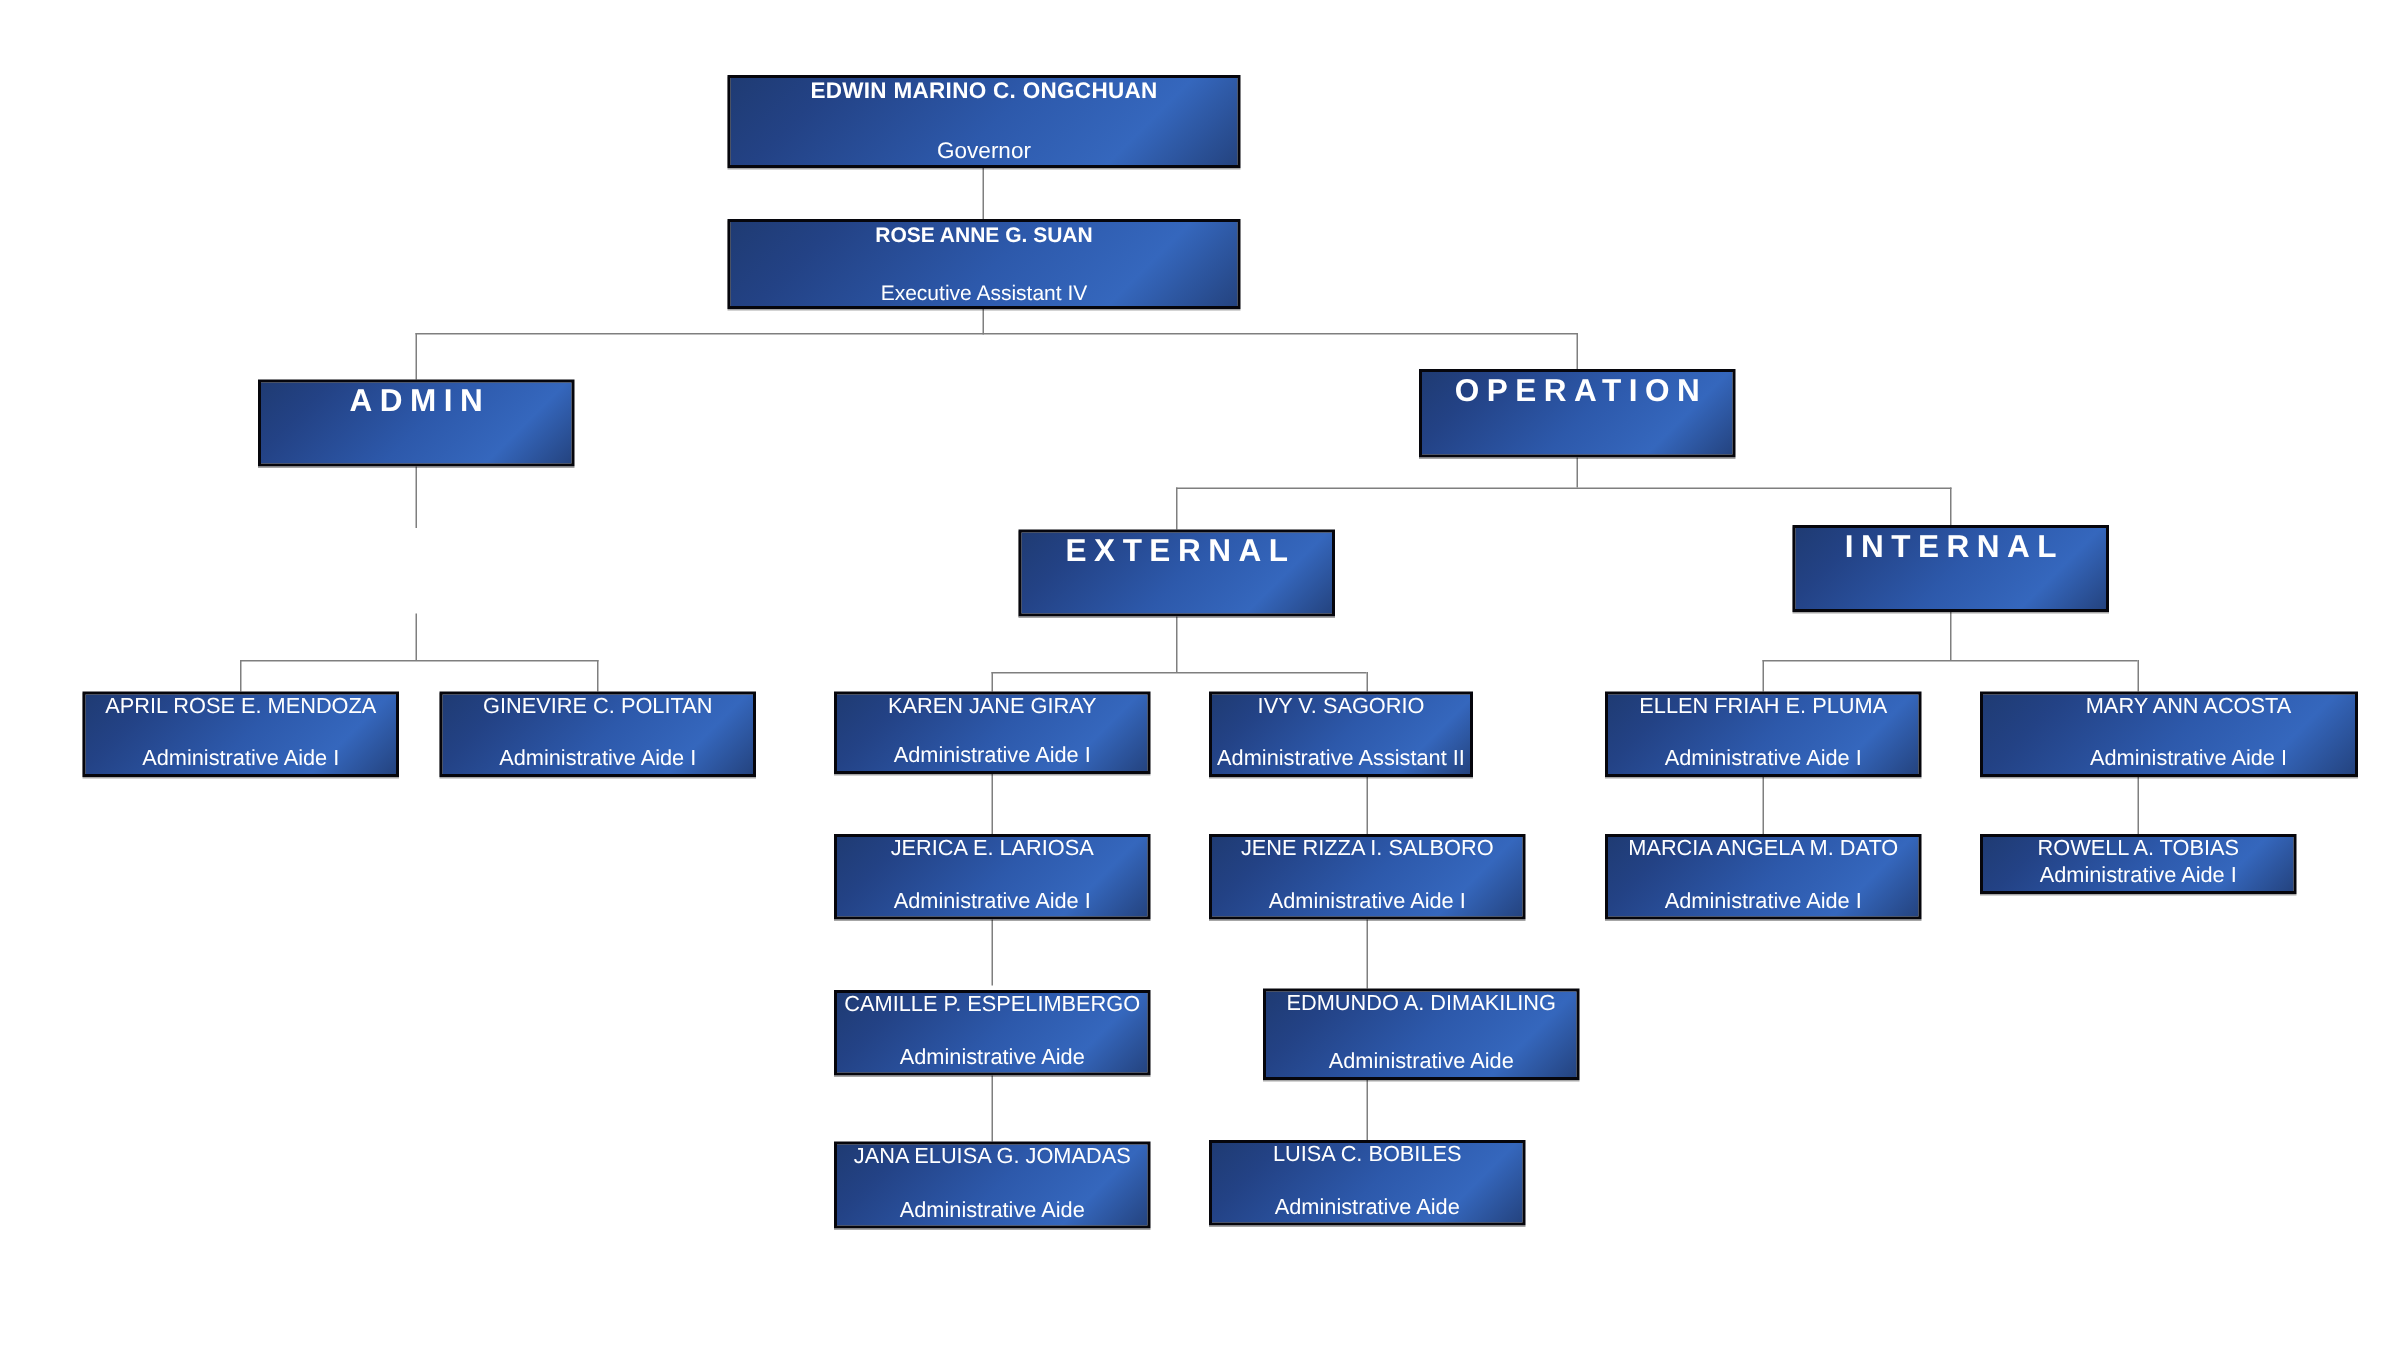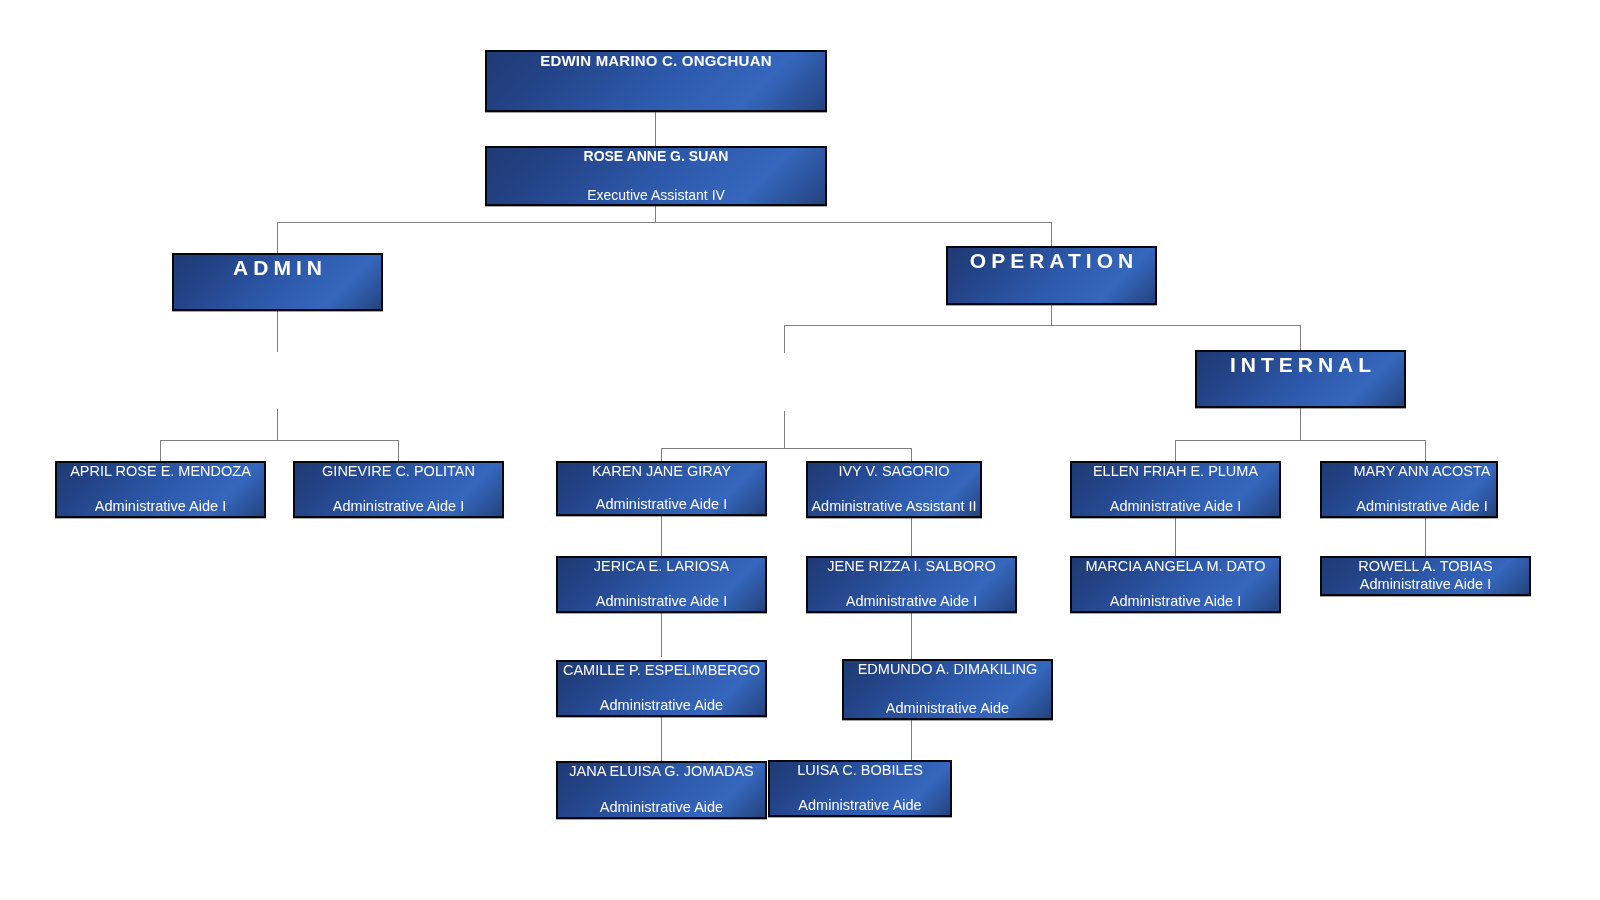--- a/index.html
+++ b/index.html
@@ -134,35 +134,39 @@
 
   <div class="conn v" style="left:1300px; top:408px; height:32px;"></div>
   <div class="conn h" style="left:1175px; top:440px; width:250px;"></div>
   <div class="conn v" style="left:1175px; top:440px; height:21px;"></div>
   <div class="conn v" style="left:1425px; top:440px; height:21px;"></div>
   <div class="conn v" style="left:1175px; top:518px; height:38px;"></div>
   <div class="conn v" style="left:1425px; top:518px; height:38px;"></div>
 
   <div class="node root" style="left:485px; top:50px; width:342px; height:62px;">
     <span class="nm">EDWIN MARINO C. ONGCHUAN</span>
+    <span class="ttl">Governor</span>
   </div>
 
   <div class="node exec" style="left:485px; top:146px; width:342px; height:60px;">
     <span class="nm">ROSE ANNE G. SUAN</span>
     <span class="ttl">Executive Assistant IV</span>
   </div>
 
   <div class="node division" style="left:172px; top:253px; width:211px; height:58px;">
     <span class="nm">ADMIN</span>
   </div>
 
   <div class="node division" style="left:946px; top:246px; width:211px; height:59px;">
     <span class="nm">OPERATION</span>
   </div>
 
+  <div class="node division" style="left:679px; top:353px; width:211px; height:58px;">
+    <span class="nm">EXTERNAL</span>
+  </div>
 
   <div class="node division" style="left:1195px; top:350px; width:211px; height:58px;">
     <span class="nm">INTERNAL</span>
   </div>
 
 
   <div class="node staff" style="left:55px; top:461px; width:211px; height:57px;">
     <span class="nm">APRIL ROSE E. MENDOZA</span>
     <span class="ttl">Administrative Aide I</span>
   </div>
@@ -200,36 +204,36 @@
   <div class="node staff" style="left:806px; top:556px; width:211px; height:57px;">
     <span class="nm">JENE RIZZA I. SALBORO</span>
     <span class="ttl">Administrative Aide I</span>
   </div>
 
   <div class="node staff" style="left:806px; top:659px; width:211px; height:61px;margin-left:36px;">
     <span class="nm">EDMUNDO A. DIMAKILING</span>
     <span class="ttl">Administrative Aide</span>
   </div>
 
-  <div class="node staff" style="left:768px; top:760px; width:184px; height:57px;">
+  <div class="node staff" style="left:806px; top:760px; width:211px; height:57px;">
     <span class="nm">LUISA C. BOBILES</span>
     <span class="ttl">Administrative Aide</span>
   </div>
 
   <div class="node staff" style="left:1070px; top:461px; width:211px; height:57px;">
     <span class="nm">ELLEN FRIAH E. PLUMA</span>
     <span class="ttl">Administrative Aide I</span>
   </div>
 
   <div class="node staff" style="left:1070px; top:556px; width:211px; height:57px;">
     <span class="nm">MARCIA ANGELA M. DATO</span>
     <span class="ttl">Administrative Aide I</span>
   </div>
 
-  <div class="node staff" style="left:1320px; top:461px; width:178px; height:57px;padding-left:26px;">
+  <div class="node staff" style="left:1320px; top:461px; width:252px; height:57px;padding-left:26px;">
     <span class="nm">MARY ANN ACOSTA</span>
     <span class="ttl">Administrative Aide I</span>
   </div>
 
   <div class="node staff" style="left:1320px; top:556px; width:211px; height:40px;">
     <span class="nm">ROWELL A. TOBIAS</span>
     <span class="ttl">Administrative Aide I</span>
   </div>
 
 </div>

